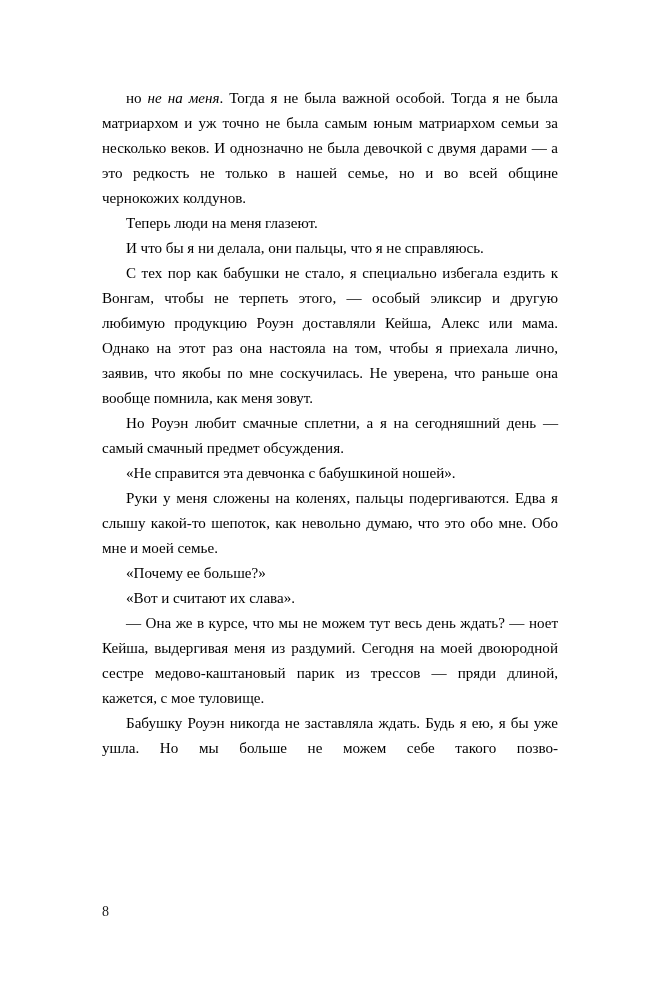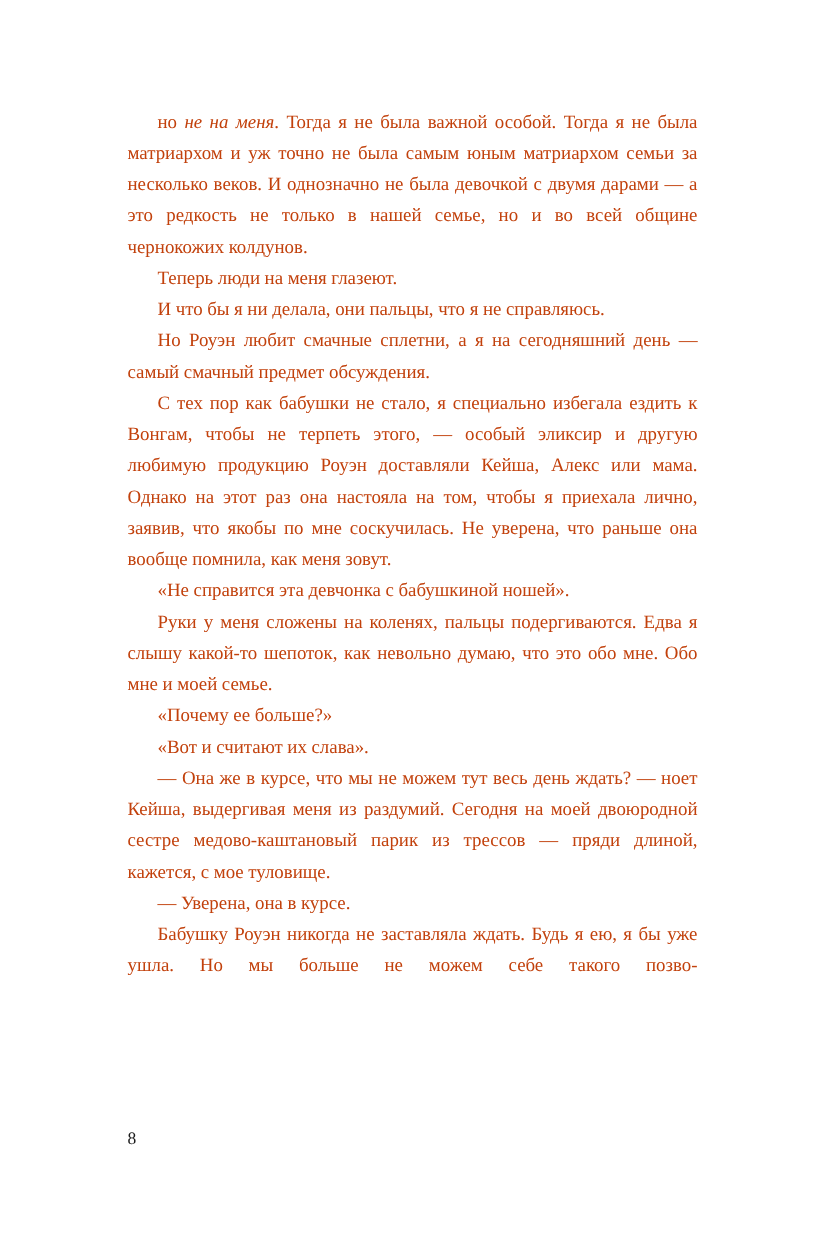--- a/index.html
+++ b/index.html
@@ -19,21 +19,21 @@
   }
 
   .text-block {
     position: absolute;
     left: 102px;
     top: 86px;
     width: 456px;
     font-family: "Liberation Serif", "DejaVu Serif", serif;
     font-size: 15.1px;
     line-height: 25px;
-    color: #c2410c;
+    color: #000000;
     text-align: justify;
     text-justify: inter-word;
     -webkit-hyphens: manual;
     hyphens: manual;
   }
 
   .para {
     margin: 0;
     text-indent: 24px;
     text-align: justify;
@@ -66,36 +66,35 @@
 <div class="page">
 
   <div class="text-block">
 
     <p class="para"><span>но </span><em>не на меня</em><span>. Тогда я не была важной особой. Тогда я не была матриархом и уж точно не была самым юным матриархом семьи за несколько веков. И однозначно не была девочкой с двумя дарами — а это редкость не только в нашей семье, но и во всей общине чернокожих колдунов.</span></p>
 
     <p class="para">Теперь люди на меня глазеют.</p>
 
     <p class="para">И что бы я ни делала, они пальцы, что я не справляюсь.</p>
 
+    <p class="para">С тех пор как бабушки не стало, я специально избегала ездить к Вонгам, чтобы не терпеть этого, — особый эликсир и другую любимую продукцию Роуэн доставляли Кейша, Алекс или мама. Однако на этот раз она настояла на том, чтобы я приехала лично, заявив, что якобы по мне соскучилась. Не уверена, что раньше она вообще помнила, как меня зовут.</p>
+
     <p class="para">Но Роуэн любит смачные сплетни, а я на сегодняшний день — самый смачный предмет обсуждения.</p>
-
-    <p class="para">С тех пор как бабушки не стало, я специально избегала ездить к Вонгам, чтобы не терпеть этого, — особый эликсир и другую любимую продукцию Роуэн доставляли Кейша, Алекс или мама. Однако на этот раз она настояла на том, чтобы я приехала лично, заявив, что якобы по мне соскучилась. Не уверена, что раньше она вообще помнила, как меня зовут.</p>
 
     <p class="para">«Не справится эта девчонка с бабушкиной ношей».</p>
 
     <p class="para">Руки у меня сложены на коленях, пальцы подергиваются. Едва я слышу какой-то шепоток, как невольно думаю, что это обо мне. Обо мне и моей семье.</p>
 
     <p class="para">«Почему ее больше?»</p>
 
     <p class="para">«Вот и считают их слава».</p>
 
     <p class="para">— Она же в курсе, что мы не можем тут весь день ждать? — ноет Кейша, выдергивая меня из раздумий. Сегодня на моей двоюродной сестре медово-каштановый парик из трессов — пряди длиной, кажется, с мое туловище.</p>
 
 
-    <p class="para">— Уверена, она в курсе.</p>
 
     <p class="para runs-on">Бабушку Роуэн никогда не заставляла ждать. Будь я ею, я бы уже ушла. Но мы больше не можем себе такого позво-</p>
 
   </div>
 
   <div class="page-number">8</div>
 
 </div>
 
 </body></html>

